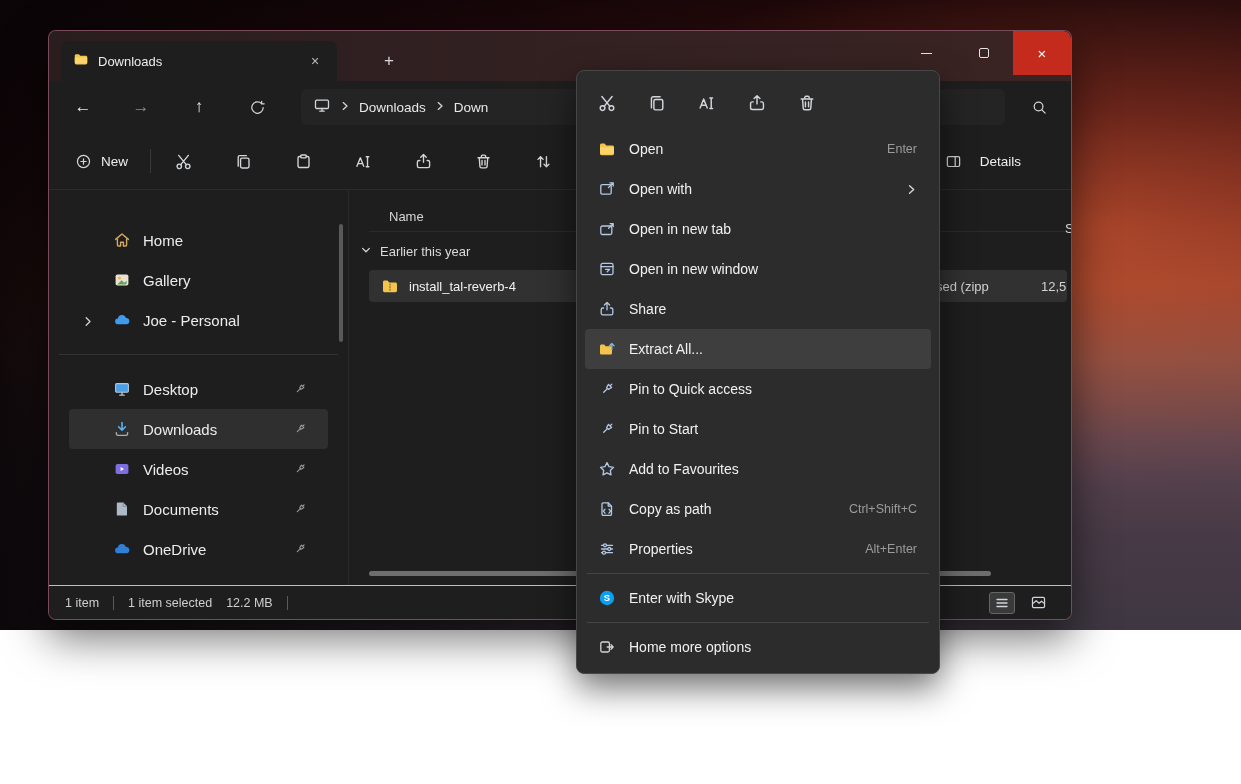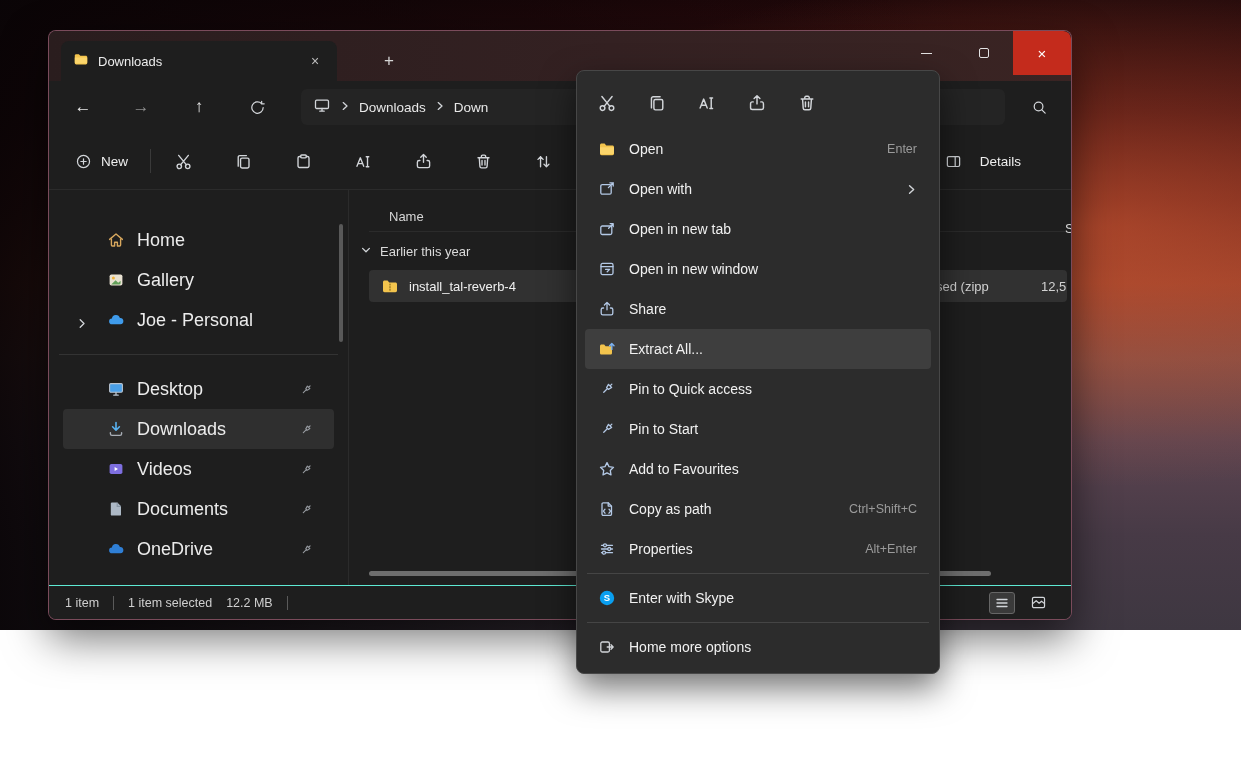--- a/index.html
+++ b/index.html
@@ -58,22 +58,22 @@
   .tb-new { display:flex; align-items:center; gap:9px; color:#eeeeee; font-size:13.5px;
     padding:7px 14px 7px 10px; border-radius:4px; }
   .tb-sep { width:1px; height:24px; background:#3a3a3a; margin:0 12px 0 8px; }
   .tb-btn { width:40px; height:36px; border-radius:4px; margin-right:20px;
     display:flex; align-items:center; justify-content:center; }
   .tb-right { margin-left:auto; margin-right:26px; display:flex; align-items:center; gap:18px;
     color:#eeeeee; font-size:13.5px; padding:6px 8px; border-radius:4px; }
   
   .main { flex:1; display:flex; background:#1e1e1e; min-height:0; }
   .sidebar { width:300px; flex:0 0 300px; border-right:1px solid #2b2b2b; position:relative; padding-top:30px; }
-  .sb-item { height:40px; margin:0 14px; border-radius:4px; position:relative;
-    display:flex; align-items:center; padding-left:44px; color:#ececec; font-size:18px; }
+  .sb-item { height:40px; margin:0 20px; border-radius:4px; position:relative;
+    display:flex; align-items:center; padding-left:44px; color:#ececec; font-size:15px; }
   .sb-item.selected { background:#2f2f2f; }
   .sb-icon { width:18px; height:18px; margin-right:12px; display:flex; flex:0 0 18px; }
   .sb-chev { position:absolute; left:13px; top:13px; }
   .sb-pin { position:absolute; right:20px; top:12px; opacity:.85; }
   .sb-divider { height:1px; background:#333333; margin:14px 10px; }
   .sb-scroll { position:absolute; right:5px; top:34px; width:4px; height:118px; background:#595959; border-radius:2px; }
   .content { flex:1; position:relative; padding-top:12px; overflow:hidden; }
   .col-header { height:30px; margin-left:20px; border-bottom:1px solid #2b2b2b; position:relative;
     display:flex; align-items:center; color:#d6d6d6; font-size:13px; }
   .col-name { padding-left:20px; }

